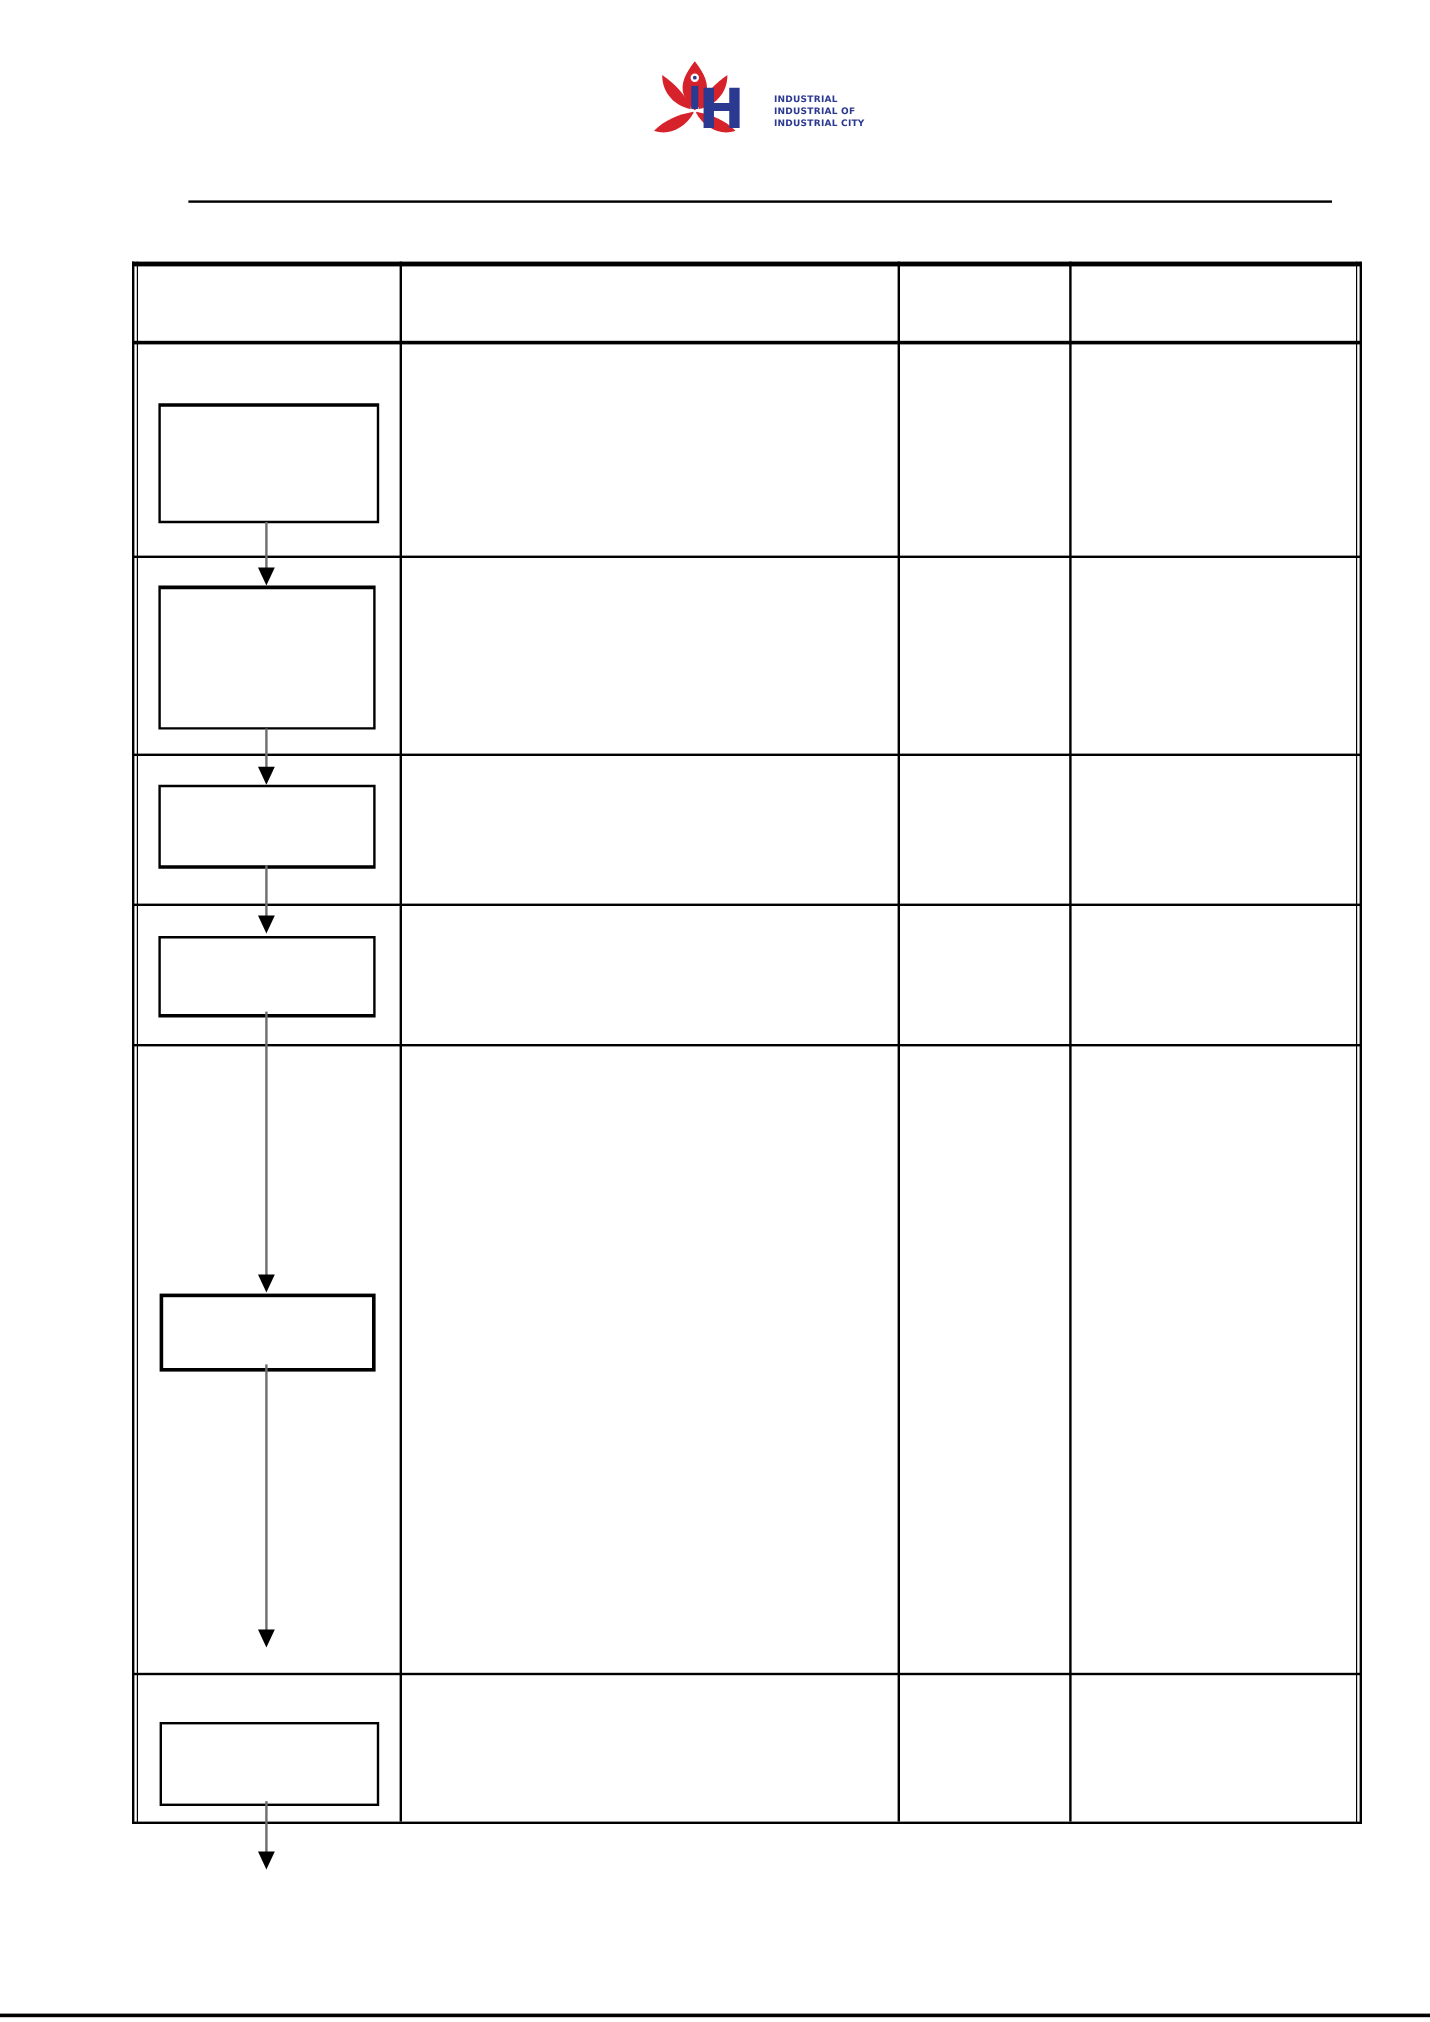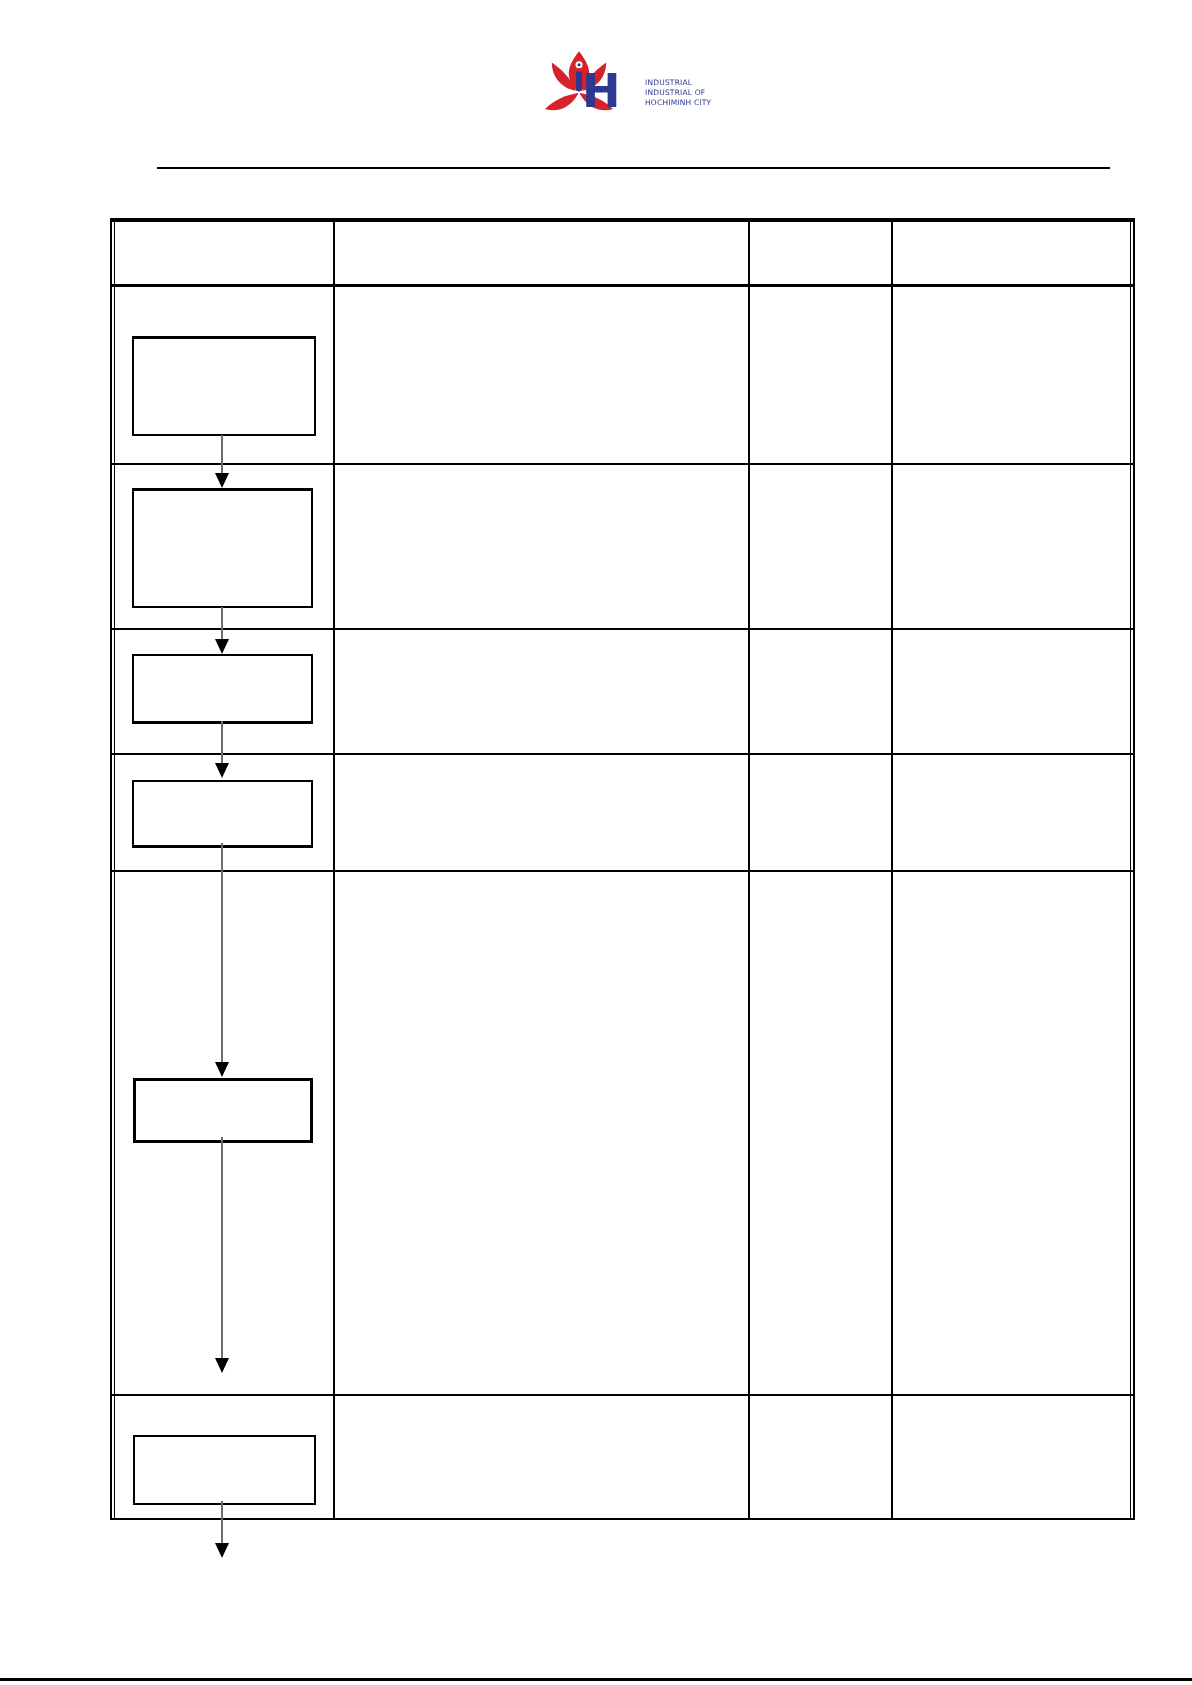--- a/index.html
+++ b/index.html
@@ -14,21 +14,21 @@
   .logo{position:absolute;left:545px;top:50px;width:170px;height:70px;}
   .logo-h{
     position:absolute;left:37px;top:18px;
     font-family:"DejaVu Sans", sans-serif;
     font-weight:bold;font-size:46px;line-height:46px;color:#2b3990;
     letter-spacing:-2px;
   }
   .logo-text{
     position:absolute;left:100px;top:28px;width:70px;
     font-family:"DejaVu Sans", sans-serif;
-    font-weight:normal;font-size:7.5px;line-height:10px;color:#2b3990;
+    font-weight:bold;font-size:7.5px;line-height:10px;color:#2b3990;
     letter-spacing:.2px;white-space:nowrap;
   }
   
   .flow-box{position:absolute;background:#fff;border:2px solid #000;}
   
   .stem{position:absolute;width:2px;background:#6e6e6e;}
   .head{
     position:absolute;width:0;height:0;
     border-left:7px solid transparent;border-right:7px solid transparent;
     border-top:15px solid #000;
@@ -52,21 +52,21 @@
 
     <circle cx="30" cy="13" r="3.6" fill="#ffffff" stroke="#d6232b" stroke-width="1"></circle>
     <circle cx="30" cy="13" r="1.4" fill="#2b3990"></circle>
 
     <rect x="27.4" y="19" width="5.2" height="17" fill="#2b3990"></rect>
   </svg>
   <div class="logo-h">H</div>
   <div class="logo-text">
     <div>INDUSTRIAL</div>
     <div>INDUSTRIAL OF</div>
-    <div>HOCHIMINH CITY</div>
+    <div>INDUSTRIAL CITY</div>
   </div>
 </div>
 
 <div class="hline" style="left:157px;top:167px;width:953px;height:2px;"></div>
 
 <div class="hline" style="left:110px;top:218px;width:1024px;height:4px;"></div>
 <div class="hline" style="left:110px;top:1518px;width:1024px;height:2px;"></div>
 <div class="vline" style="left:110px;top:218px;width:1.5px;height:1302px;"></div>
 <div class="vline" style="left:113.5px;top:218px;width:1px;height:1302px;"></div>
 <div class="vline" style="left:1130px;top:218px;width:1px;height:1302px;"></div>

